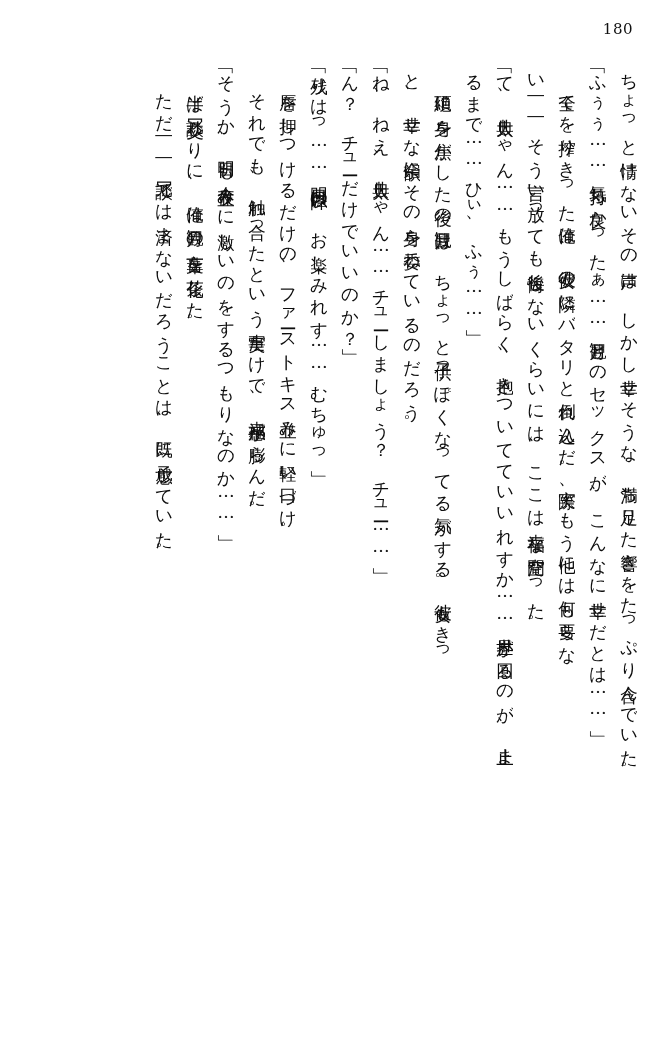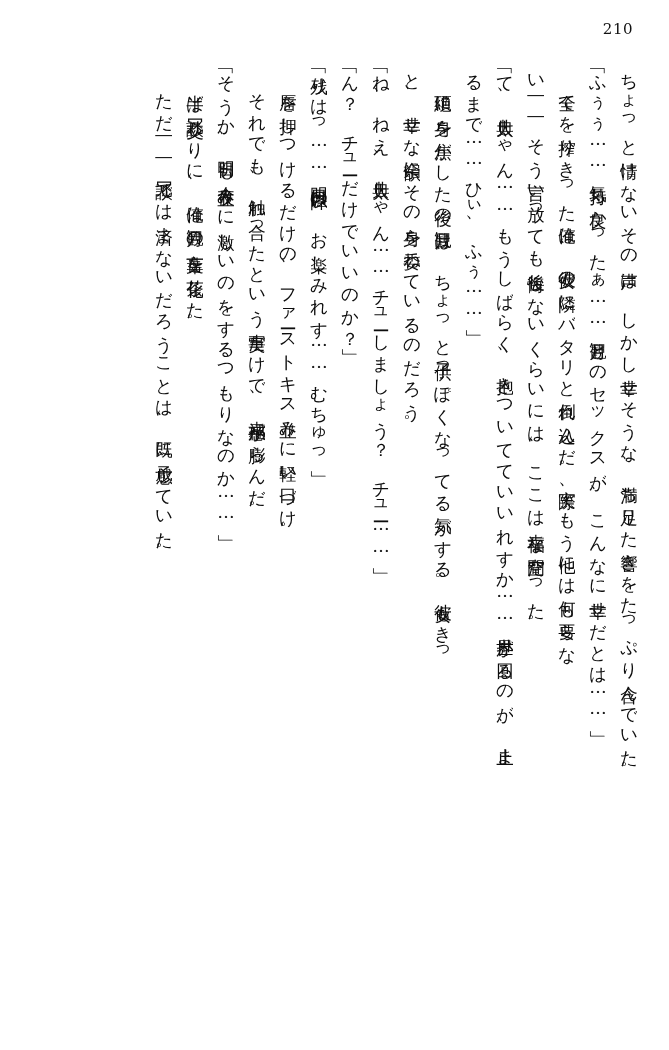--- a/index.html
+++ b/index.html
@@ -62,21 +62,21 @@
     white-space: pre-wrap;
     overflow: hidden;
     font-family: "DejaVu Serif", "Liberation Serif", serif;
   }
 </style>
 </head>
 <body>
 
 <div class="page">
 
-  <div class="page-number">210</div>
+  <div class="page-number">180</div>
 
   <div class="text-body">
       <div class="column">ちょっと情けないその声は、しかし幸せそうな、満ち足りた響きをたっぷり含んでいた。</div>
       <div class="column">「ふぅぅ……気持ち良かったぁ……観月とのセックスが、こんなに幸せだとは……」</div>
       <div class="column">　全てを搾りきった俺は、彼女の隣にバタリと倒れ込んだ。実際、もう他には何も要らな</div>
       <div class="column">い――そう言い放っても後悔しないくらいには、ここは幸福な空間だった。</div>
       <div class="column">「て、典太しゃん……もうしばらく、抱きついてていいれすか……世界が回るのが、止ま</div>
       <div class="column">るまで……ひぃ、ふぅ……」</div>
       <div class="column">　絶頂に身を焦がした後の観月は、ちょっと子供っぽくなってる気がする。彼女もきっ</div>
       <div class="column">と、幸せな余韻にその身を委ねているのだろう。</div>

